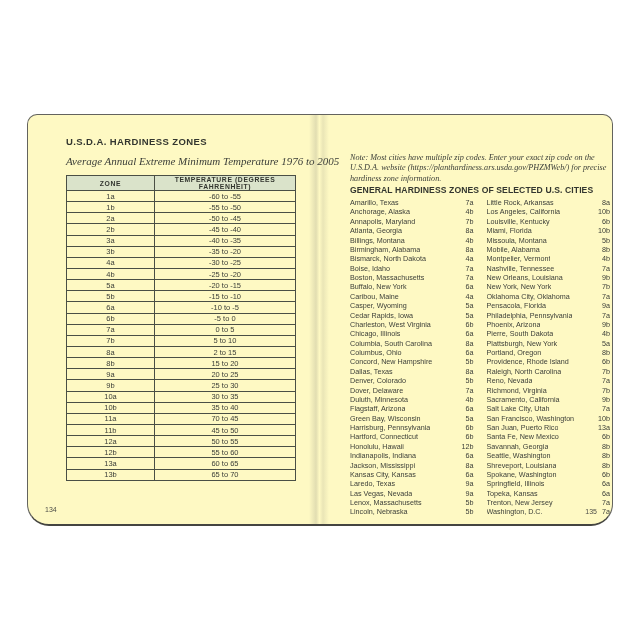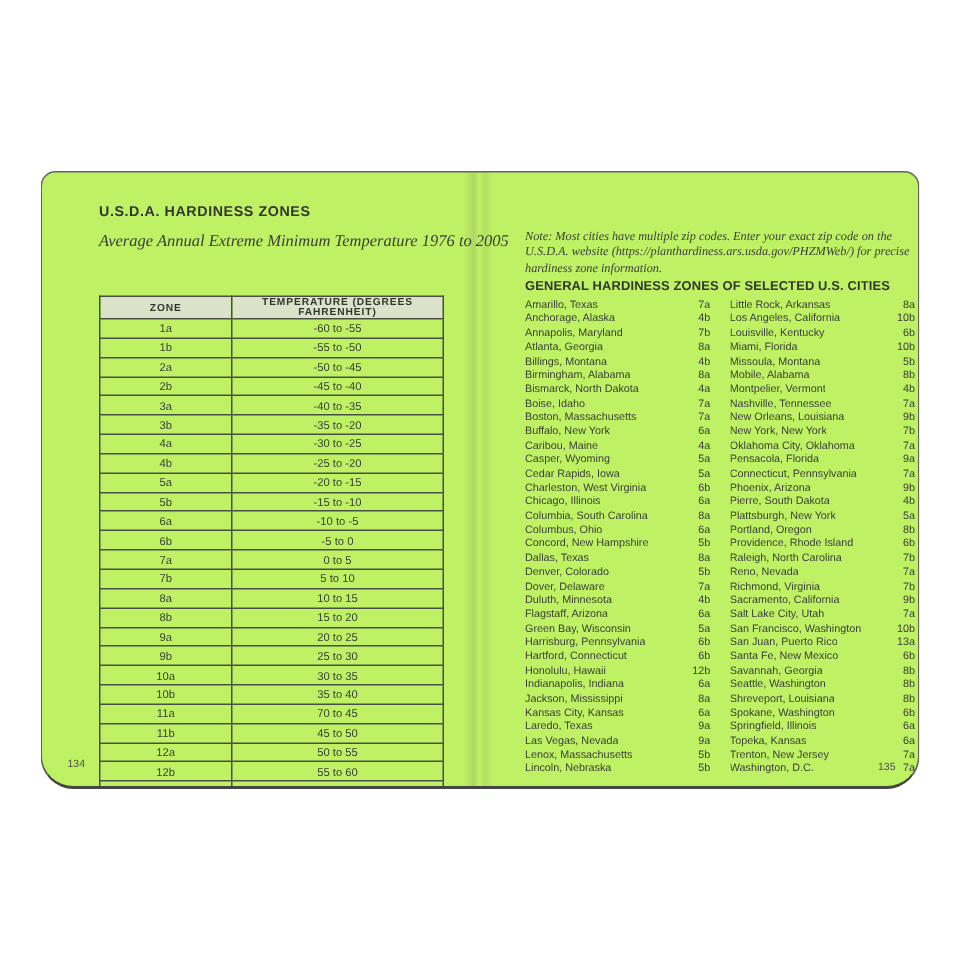--- a/index.html
+++ b/index.html
@@ -11,21 +11,21 @@
     font-family: "Liberation Sans", sans-serif;
     color: var(--ink, #3b3e38);
     -webkit-font-smoothing: antialiased;
   }
   .book {
     position: absolute;
     left: 27px;
     top: 114px;
     width: 584px;
     height: 409px;
-    background: #bef264;
+    background: #fef9c3;
     border: 1px solid #63635e;
     border-bottom: 2.5px solid #454541;
     border-radius: 10px 10px 22px 22px;
     overflow: hidden;
   }
   .spine {
     position: absolute;
     left: 281px;
     top: 0;
     width: 20px;
@@ -57,25 +57,24 @@
     font-style: italic;
     font-size: 11px;
     color: #3b3e38;
     white-space: nowrap;
   }
   table.zone-table {
     position: absolute;
     left: 38px;
     top: 60px;
     width: 230px;
-    height: 350px;
+    height: 306px;
     border-collapse: collapse;
     table-layout: fixed;
     border: 1.5px solid #464b42;
-    margin-top: 22px;
   }
   table.zone-table th, table.zone-table td {
     border: 1px solid #4a4f45;
     padding: 0;
     text-align: center;
     vertical-align: middle;
     overflow: hidden;
   }
   table.zone-table th {
     background: var(--header-green, #dae3ca);
@@ -214,21 +213,21 @@
           <tr>
             <td>7a</td>
             <td>0 to 5</td>
           </tr>
           <tr>
             <td>7b</td>
             <td>5 to 10</td>
           </tr>
           <tr>
             <td>8a</td>
-            <td>10 to 15</td>
+            <td>2 to 15</td>
           </tr>
           <tr>
             <td>8b</td>
             <td>15 to 20</td>
           </tr>
           <tr>
             <td>9a</td>
             <td>20 to 25</td>
           </tr>
           <tr>
@@ -459,21 +458,21 @@
           </div>
           <div class="city-row">
             <span class="city-name">Oklahoma City, Oklahoma</span>
             <span class="city-zone">7a</span>
           </div>
           <div class="city-row">
             <span class="city-name">Pensacola, Florida</span>
             <span class="city-zone">9a</span>
           </div>
           <div class="city-row">
-            <span class="city-name">Connecticut, Pennsylvania</span>
+            <span class="city-name">Philadelphia, Pennsylvania</span>
             <span class="city-zone">7a</span>
           </div>
           <div class="city-row">
             <span class="city-name">Phoenix, Arizona</span>
             <span class="city-zone">9b</span>
           </div>
           <div class="city-row">
             <span class="city-name">Pierre, South Dakota</span>
             <span class="city-zone">4b</span>
           </div>

